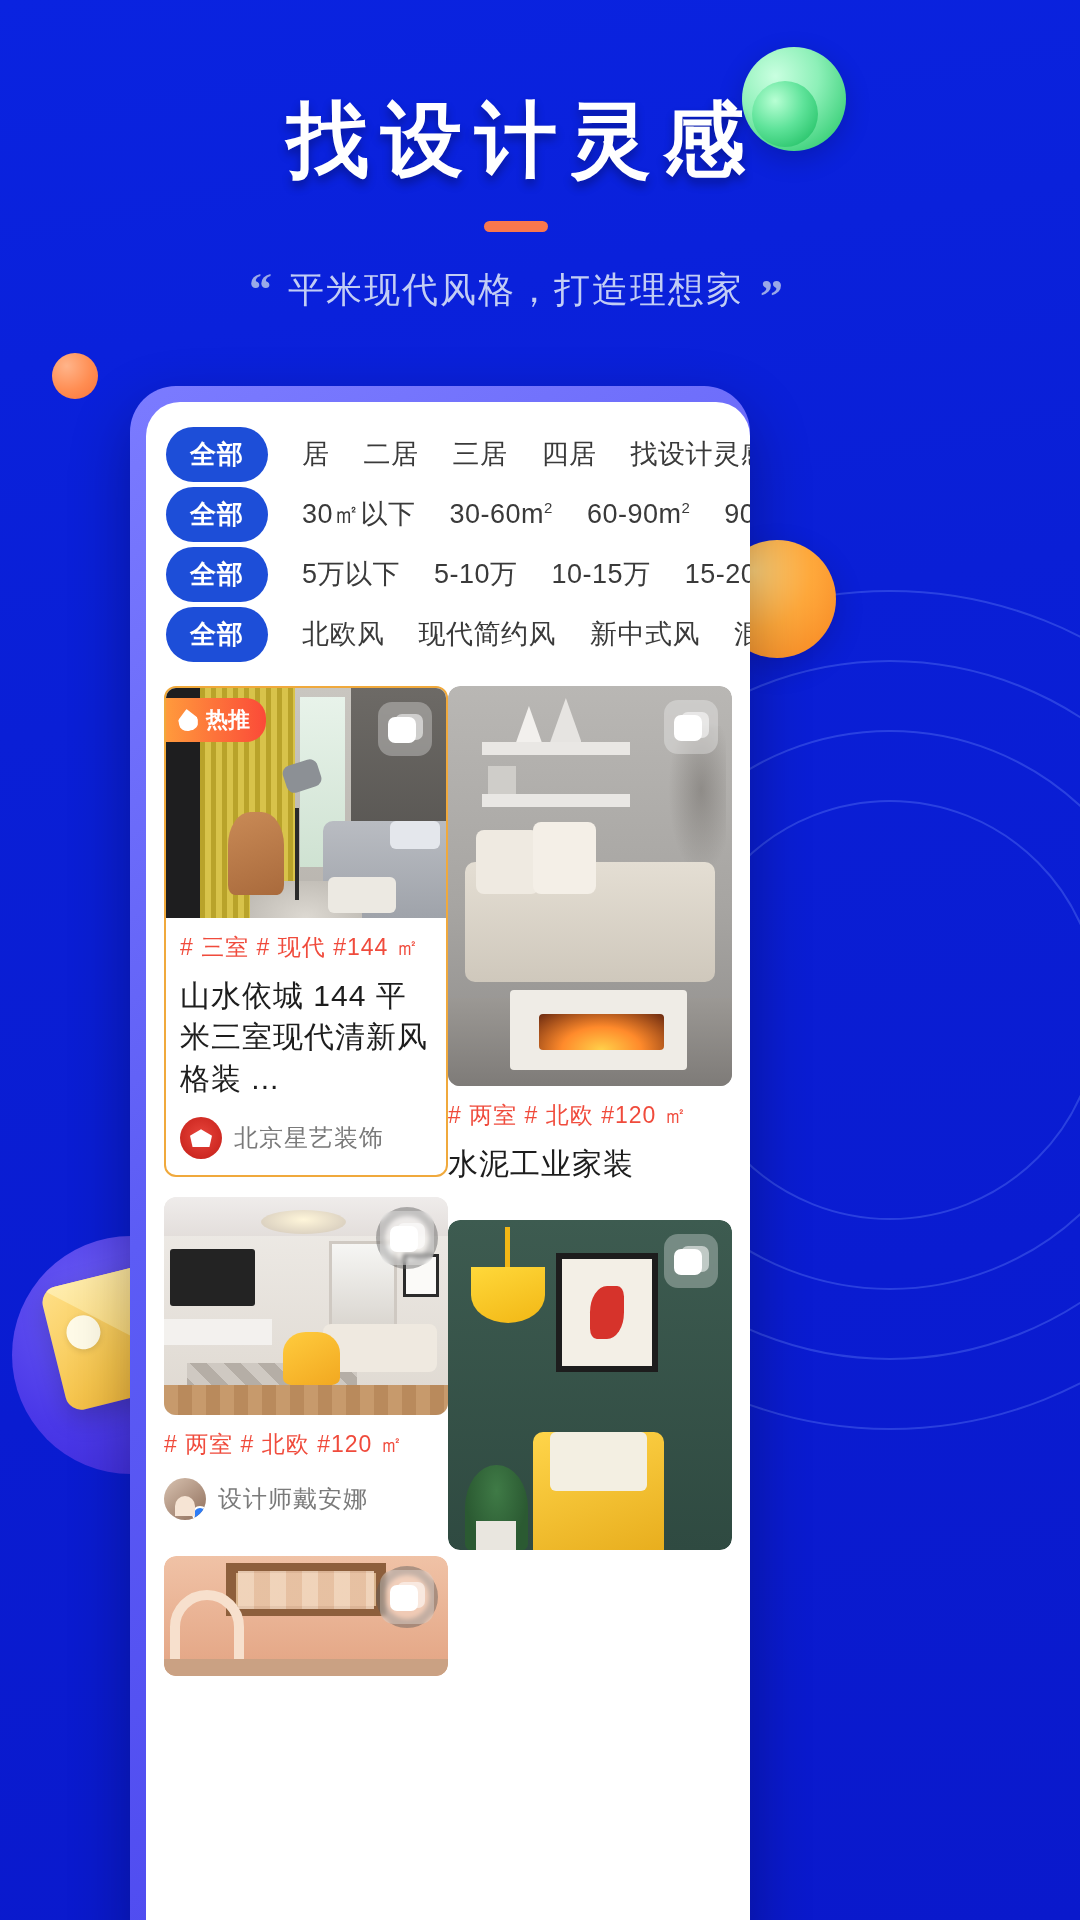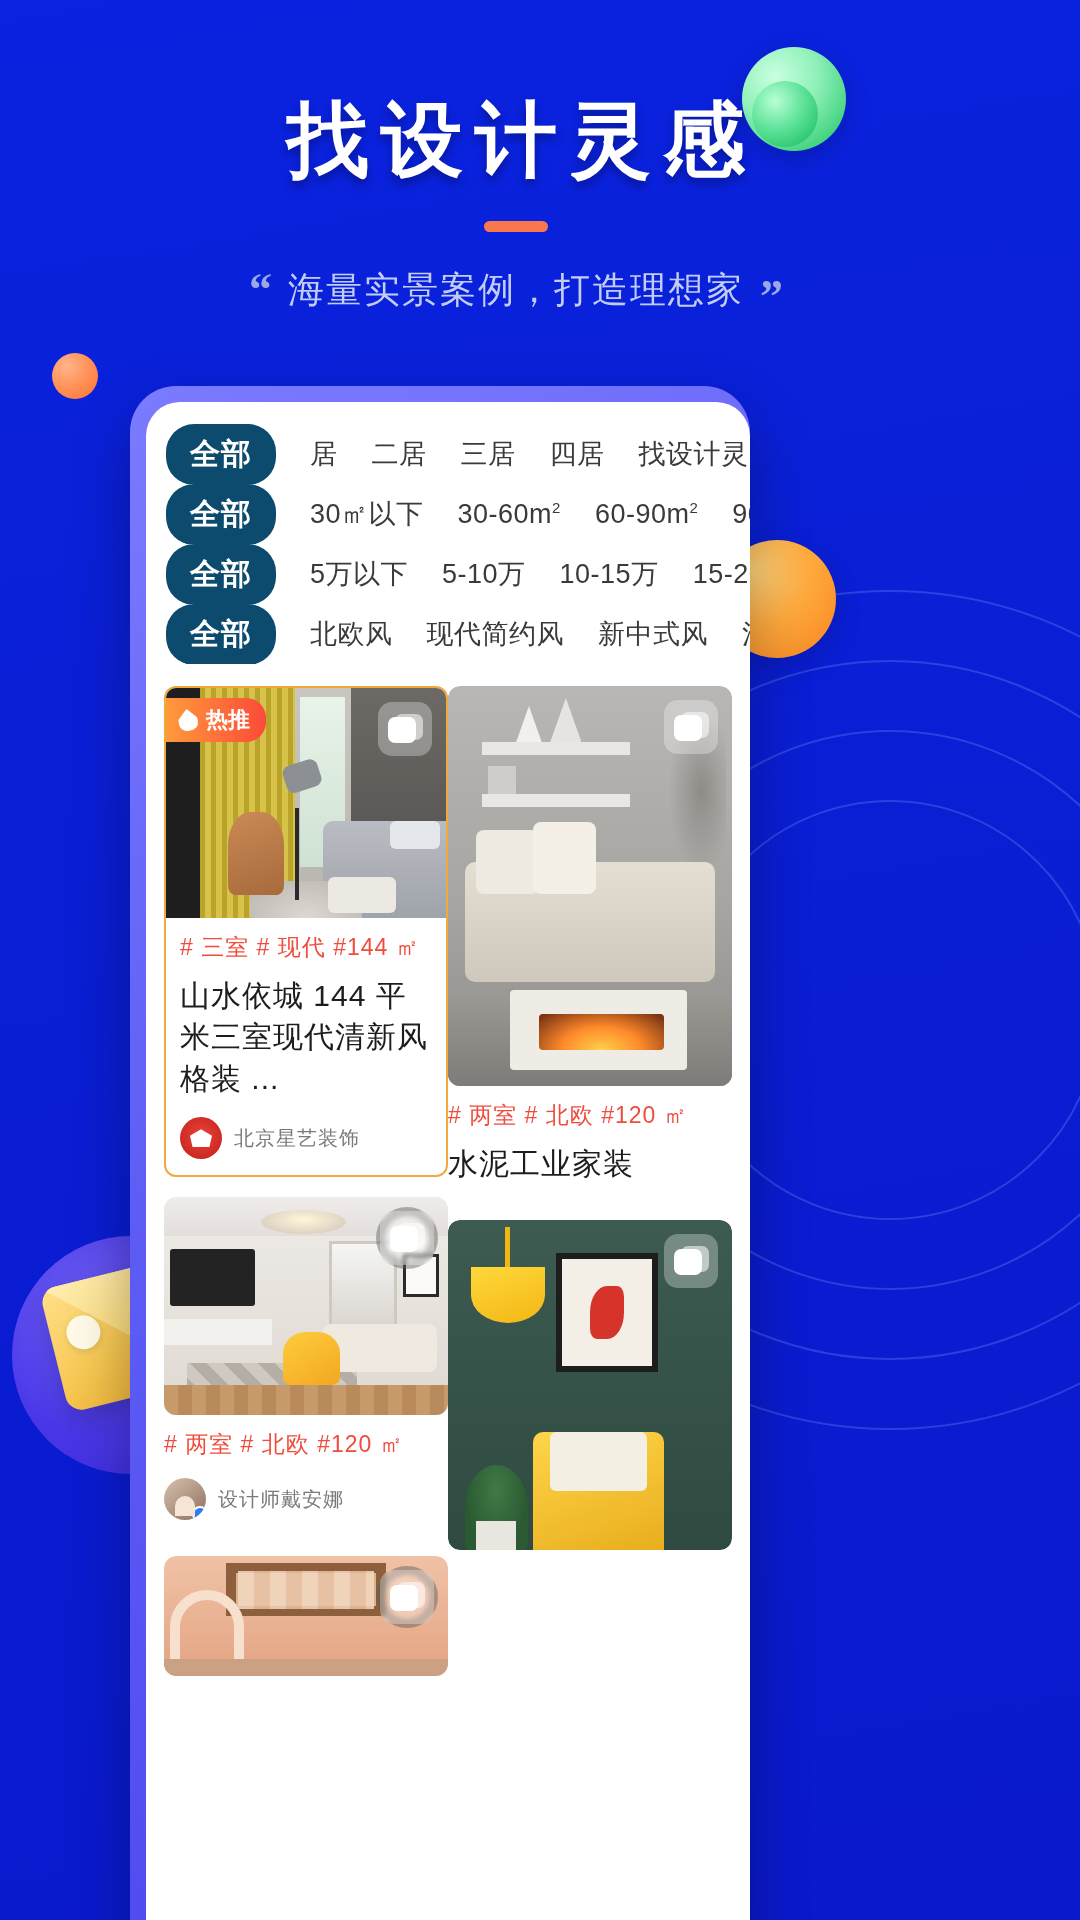--- a/index.html
+++ b/index.html
@@ -124,22 +124,22 @@
 
   
   .filters { padding: 22px 0 12px 0; }
   .filter-row {
     display: flex; align-items: center; gap: 34px;
     padding: 0 20px; height: 60px;
     white-space: nowrap; overflow: hidden;
   }
   .pill {
     flex: 0 0 auto;
-    background: #0c4a6e; color: #ffffff;
-    font-size: 30px; font-weight: 700;
+    background: #1d4ed8; color: #ffffff;
+    font-size: 26px; font-weight: 700;
     padding: 10px 24px; border-radius: 28px;
     letter-spacing: 1px;
   }
   .f-item {
     flex: 0 0 auto;
     font-size: 27px; color: #3a3a3a; letter-spacing: 0.5px;
   }
   .f-item sup { font-size: 15px; vertical-align: super; }
 
   
@@ -219,21 +219,21 @@
   .avatar.photo { background: linear-gradient(140deg, #d8c2b0 0%, #8e6d5a 100%); }
   .avatar.photo::after {
     content: ""; position: absolute; left: 11px; top: 18px;
     width: 20px; height: 20px; border-radius: 50% 50% 0 0; background: #f6e4d4;
   }
   .avatar-badge {
     position: absolute; right: -2px; bottom: -2px;
     width: 16px; height: 16px; border-radius: 50%;
     background: #2d7cf6; border: 2px solid #fff;
   }
-  .author-name { font-size: 20px; color: #7a7a7a; letter-spacing: 1px; }
+  .author-name { font-size: 24px; color: #7a7a7a; letter-spacing: 1px; }
 
   
   .ph { position: relative; width: 100%; height: 100%; }
   .ph * { position: absolute; }
 
   
   .s1 { background: linear-gradient(180deg,#c9c6c0 0%, #b8b4ae 100%); }
   .s1 .curtain { left: 12%; top: 0; width: 34%; height: 100%;
      background: repeating-linear-gradient(90deg,#b9a32a 0 5px,#d8c34a 5px 11px); }
   .s1 .wallR { right: 0; top: 0; width: 34%; height: 100%;
@@ -341,21 +341,21 @@
   <div class="env">
     <div class="env-dot"></div>
   </div>
 </div>
 
 <div class="hero">
   <div class="hero-title">找设计灵感</div>
   <div class="hero-rule"></div>
   <div class="hero-sub-wrap">
     <span class="quote">“</span>
-    <span class="hero-sub">海量实景案例，打造理想家</span>
+    <span class="hero-sub">平米现代风格，打造理想家</span>
     <span class="quote close">”</span>
   </div>
 </div>
 
 <div class="phone">
   <div class="screen">
 
     <div class="filters">
 
       <div class="filter-row">

